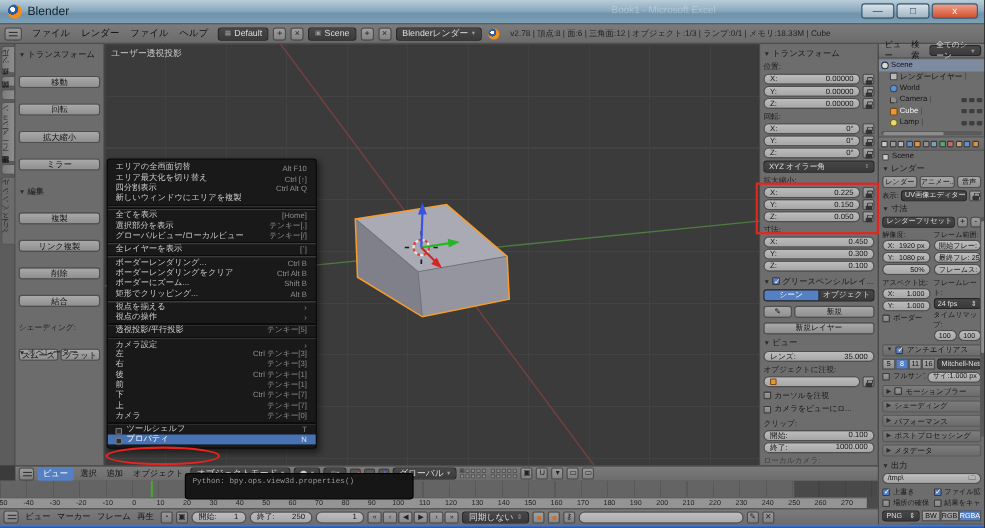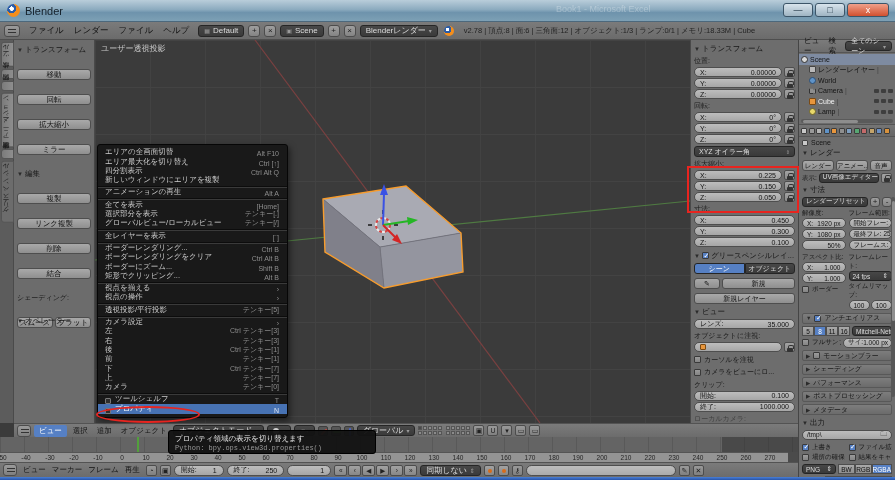--- a/index.html
+++ b/index.html
@@ -398,25 +398,20 @@
         <span class="vm-label">新しいウィンドウにエリアを複製</span>
         <span class="vm-short"></span>
       </div>
 
       <div class="vm-item sep-row">
         
         
         
       </div>
 
-      <div class="vm-item">
-
-        <span class="vm-label">アニメーションの再生</span>
-        <span class="vm-short">Alt A</span>
-      </div>
 
       <div class="vm-item sep-row">
         
         
         
       </div>
 
       <div class="vm-item">
 
         <span class="vm-label">全てを表示</span>
@@ -575,21 +570,20 @@
 
       <div class="vm-item sel">
         <span class="vm-check"></span>
         <span class="vm-label">プロパティ</span>
         <span class="vm-short">N</span>
       </div>
     </div>
   <div class="red-ellipse"></div>
 
   <div class="tooltip">
-    <div class="tt1">プロパティ領域の表示を切り替えます</div>
     <div class="tt2">Python: bpy.ops.view3d.properties()</div>
   </div>
 
   <div class="npanel">
     <div class="phead"><span class="tri">▼</span> <span>トランスフォーム</span></div>
     <div class="nlabel">位置:</div>
     <div>
 
     <div class="xyzrow">
           <div class="fld">

